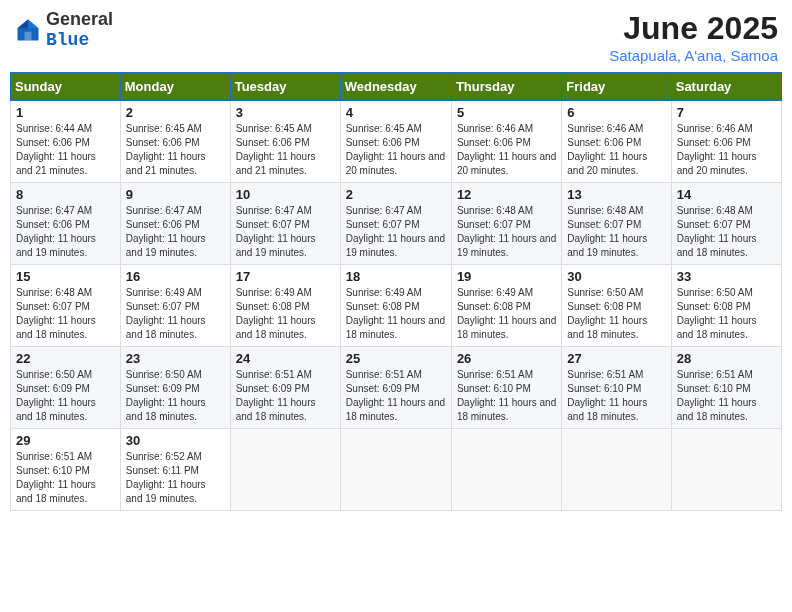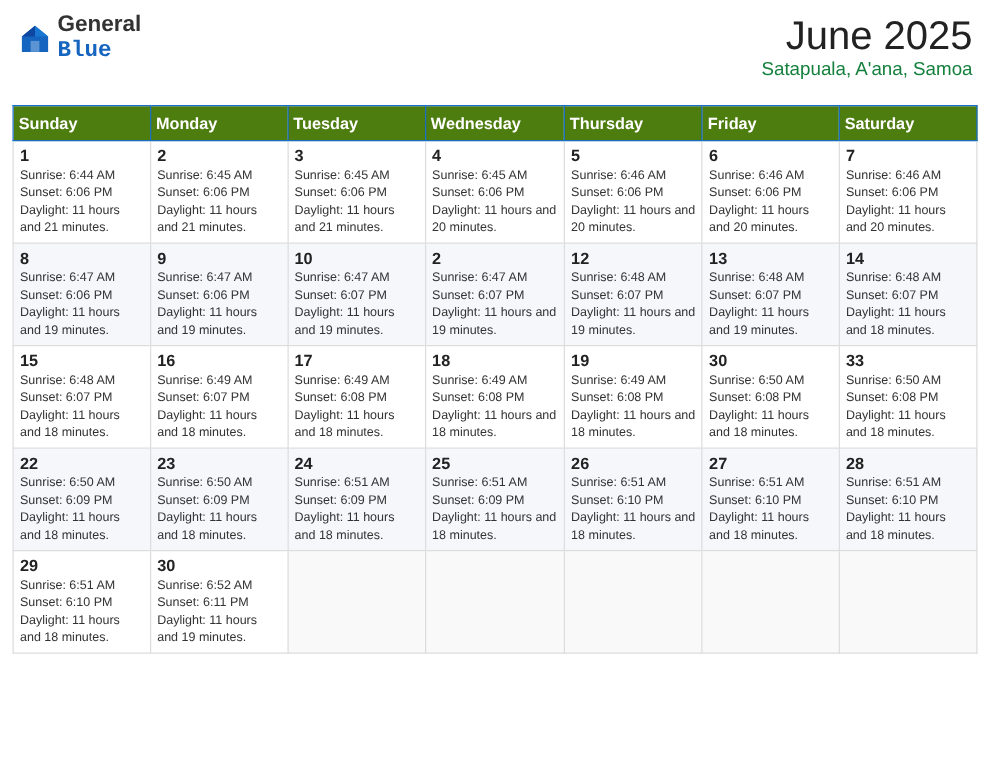--- a/index.html
+++ b/index.html
@@ -7,21 +7,21 @@
       font-family: Arial, sans-serif;
       background: #fff;
       width: 792px;
       min-height: 612px;
       padding: 10px;
     }
     .header {
       display: flex;
       justify-content: space-between;
       align-items: flex-start;
-      margin-bottom: 20px;
+      margin-bottom: 8px;
       padding: 0 4px;
     }
     .logo {
       display: flex;
       align-items: center;
       gap: 4px;
     }
     .logo-text {
       font-size: 18px;
       font-weight: bold;
@@ -31,26 +31,26 @@
     .logo-blue { color: #1565c0; font-family: Liberation Mono, monospace; }
     .logo-icon {
       width: 28px;
       height: 28px;
     }
     .title-block {
       text-align: right;
     }
     .title-month {
       font-size: 32px;
-      font-weight: normal;
+      font-weight: bold;
       color: #222;
     }
     .title-location {
       font-size: 15px;
-      color: #15803d;
+      color: #3b82f6;
     }
     .calendar {
       width: 100%;
       border-collapse: collapse;
       border: 1px solid #ccc;
     }
     .calendar th {
       background: #4d7c0f;
       color: #fff;
       font-size: 13px;

